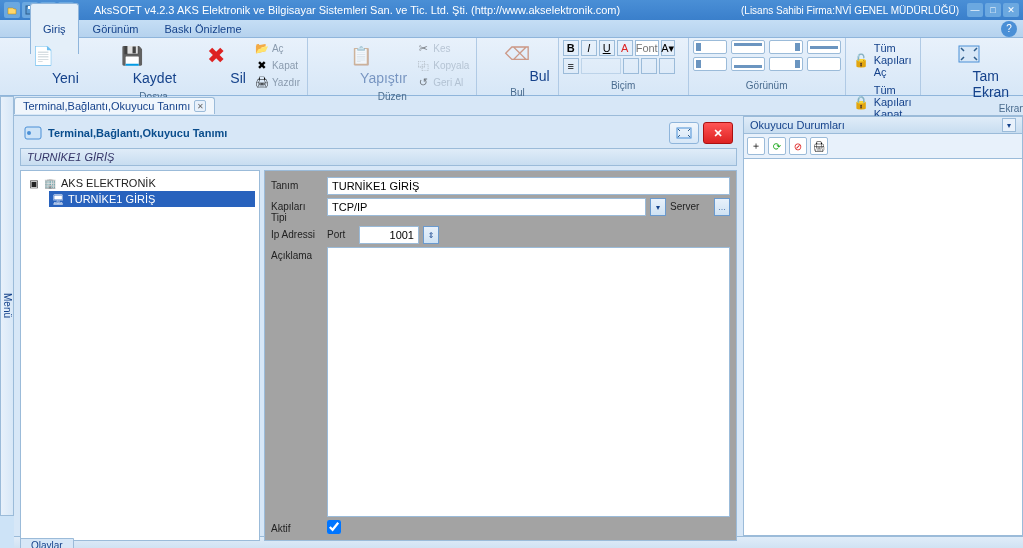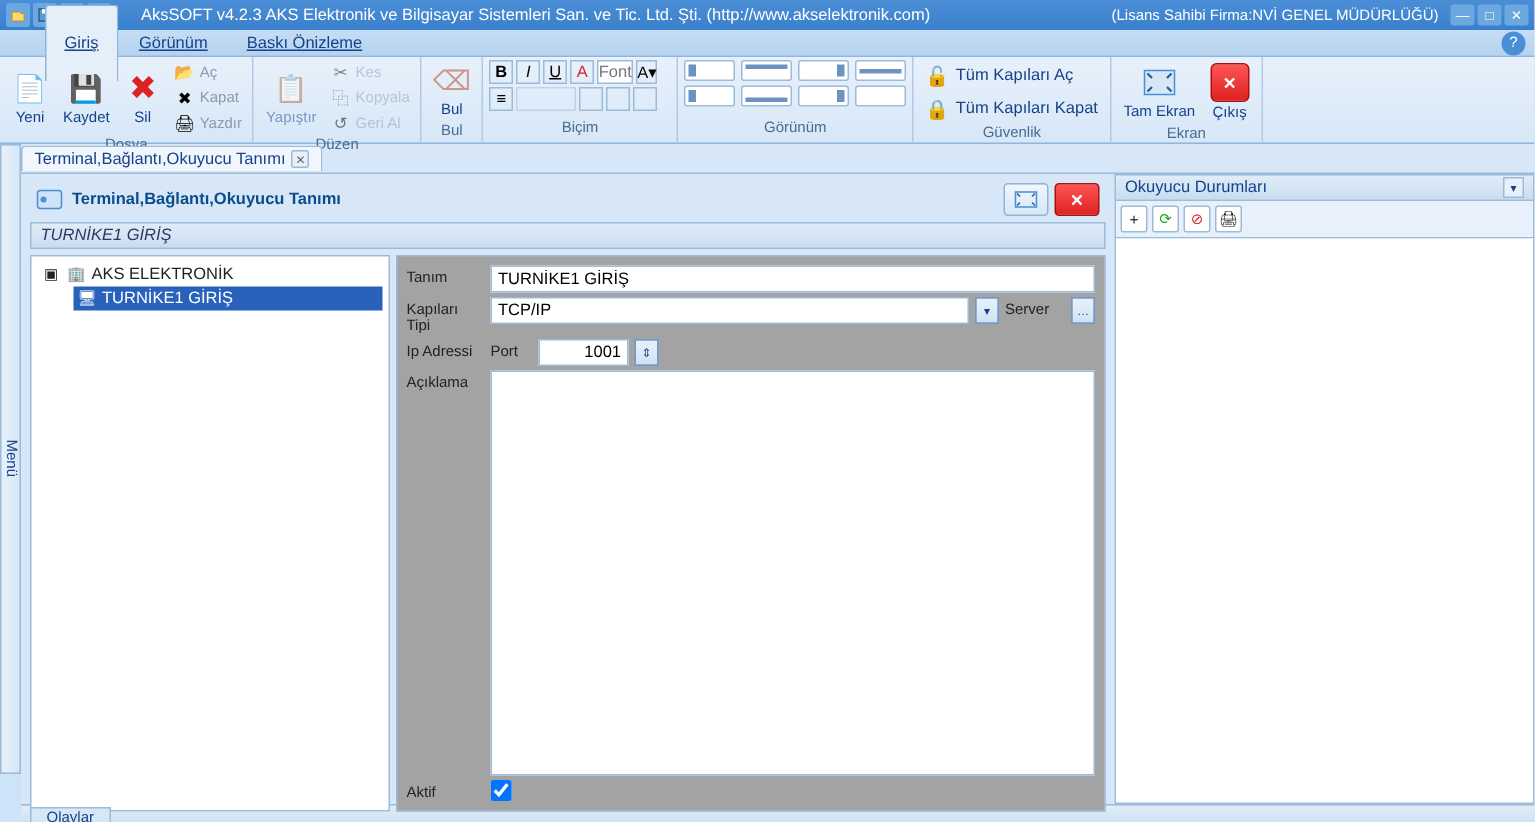--- a/index.html
+++ b/index.html
@@ -9,32 +9,32 @@
 .titlebar { height: 20px; background: linear-gradient(#4a8fd6,#3a7fcb); display: flex; align-items: center; padding: 0 4px; color: #fff; }
 .titlebar .qat { display: flex; gap: 2px; align-items: center; }
 .titlebar .qat-btn { width: 16px; height: 16px; background: #6ba8e0; border-radius: 2px; display:flex; align-items:center; justify-content:center; color:#fff; font-size:9px;}
 .titlebar .apptitle { margin-left: 20px; font-size: 11px; flex:1; }
 .titlebar .lic { font-size: 10px; margin-right: 8px; }
 .titlebar .winbtns { display: flex; gap: 2px; }
 .titlebar .winbtn { width: 16px; height: 14px; background: #6ba8e0; border-radius:2px; display:flex; align-items:center; justify-content:center; color:#fff; font-size:9px;}
 
 
 .ribbontabs { display:flex; align-items:center; background:linear-gradient(#c5def5,#b5d2ee); height:18px; padding-left:30px; border-bottom:1px solid #8fb5db;}
-.ribbontab { padding:19px 12px; color:#15428b; background:#e4eff9; border-top:1px solid #8fb5db; border-left:1px solid #8fb5db; border-right:1px solid #8fb5db; margin-right:2px; border-radius:3px 3px 0 0;text-decoration:underline;}
+.ribbontab { padding:19px 12px; color:#15428b; background:#e4eff9; border-top:1px solid #8fb5db; border-left:1px solid #8fb5db; border-right:1px solid #8fb5db; margin-right:2px; border-radius:3px 3px 0 0;}
 .ribbontab.inactive { background:transparent; border:none; }
 .helpicon { margin-left:auto; margin-right:6px; width:16px; height:16px; background:#4a8fd6; border-radius:50%; color:#fff; display:flex; align-items:center; justify-content:center; font-size:10px;}
 
 
 .ribbon { height: 58px; background: linear-gradient(#e8f1fb,#d7e7f7); display:flex; border-bottom:1px solid #8fb5db;}
 .ribgroup { display:flex; flex-direction:column; border-right:1px solid #b0cae5; padding:2px 4px;}
 .ribgroup .body { flex:1; display:flex; align-items:center; gap:2px;}
 .ribgroup .label { text-align:center; font-size:10px; color:#4a6c8f; height:14px; line-height:14px;}
 .bigbtn { display:flex; flex-direction:column; align-items:center; padding:2px 4px; cursor:pointer;}
 .bigbtn .icon { width:24px; height:24px; display:flex; align-items:center; justify-content:center; font-size:18px;}
-.bigbtn .lbl { font-size:10px; color:#15428b; margin-top:2px;}
+.bigbtn .lbl { font-size:14px; color:#15428b; margin-top:2px;margin-left:44px;}
 .smallstack { display:flex; flex-direction:column; gap:1px;}
 .smallbtn { display:flex; align-items:center; gap:3px; padding:1px 3px; cursor:pointer;}
 .smallbtn .icon { width:14px; height:14px; display:flex; align-items:center; justify-content:center; font-size:11px;}
 .smallbtn .lbl { font-size:10px; color:#8a9bae;}
 .navbtn { width:34px; height:28px; background:linear-gradient(#f0f6fc,#d7e7f7); border:1px solid #9bbbd9; border-radius:3px; display:flex; align-items:center; justify-content:center;}
 .checkrow { display:flex; gap:4px;}
 .checkbox { width:34px; height:14px; background:#fff; border:1px solid #9bbbd9; border-radius:2px; position:relative; display:flex; align-items:center; justify-content:center;}
 .checkbox .bar { position:absolute; background:#6b95c0; }
 .secbtn { display:flex; align-items:center; gap:4px; padding:2px 4px; color:#15428b; cursor:pointer;}
 .secbtn .icon { width:16px; height:16px; display:flex; align-items:center; justify-content:center; font-size:13px;}

